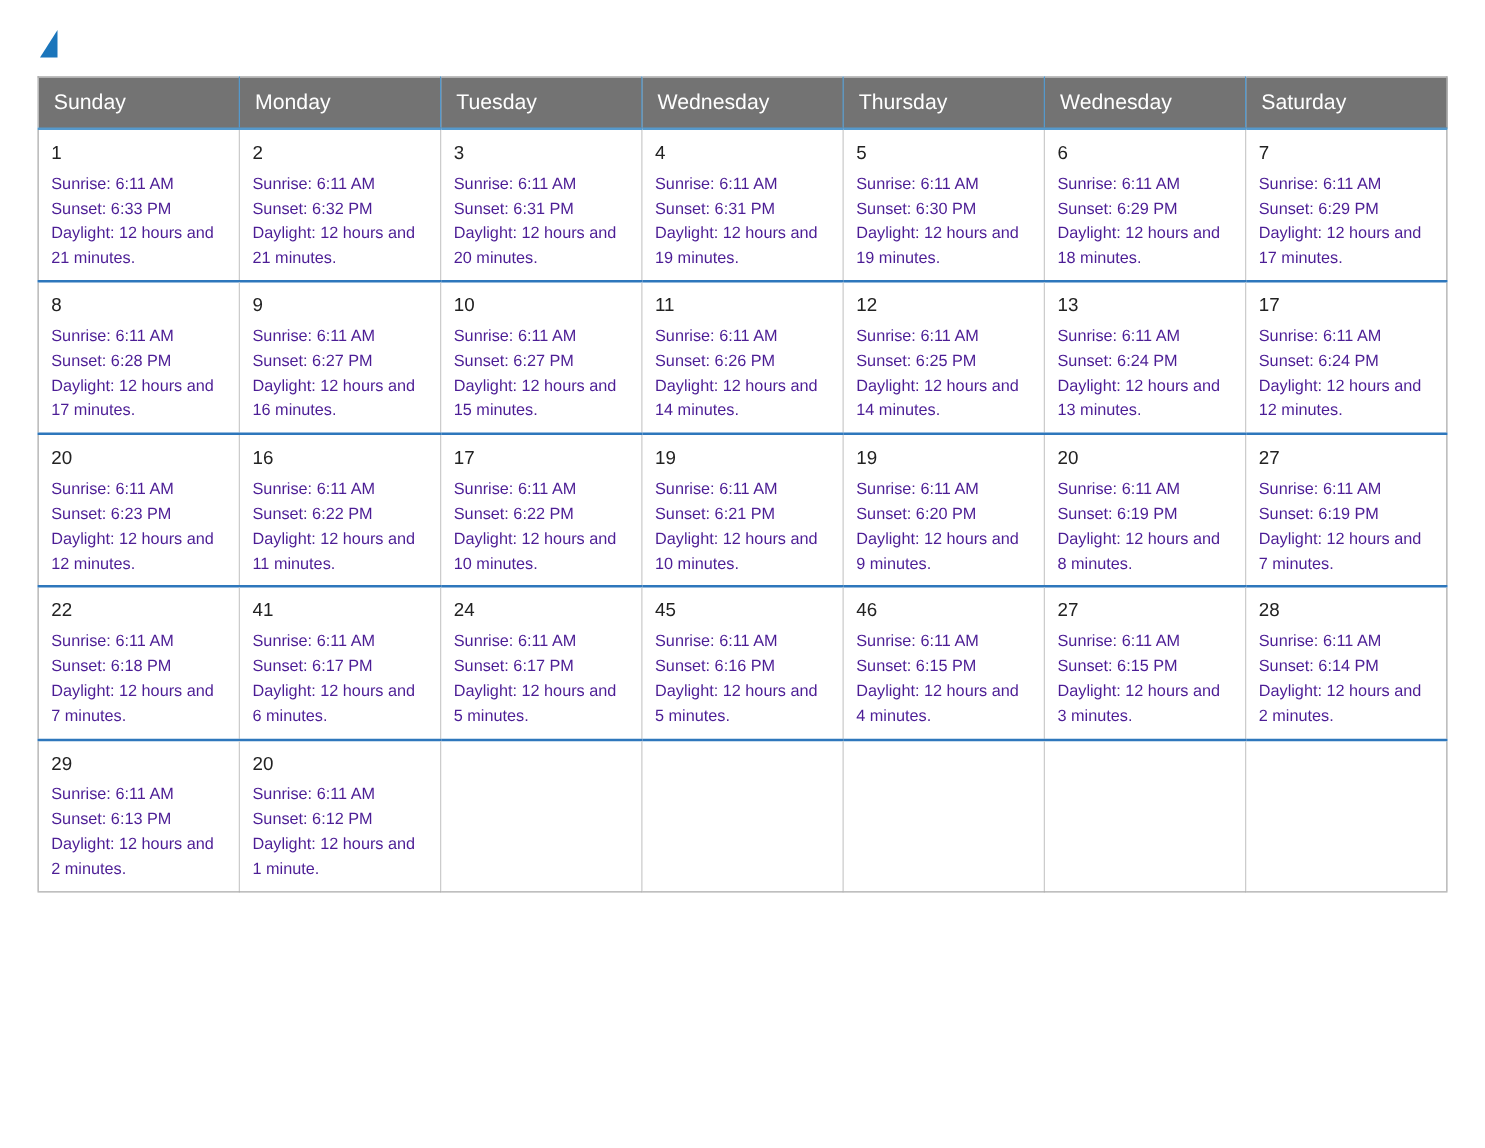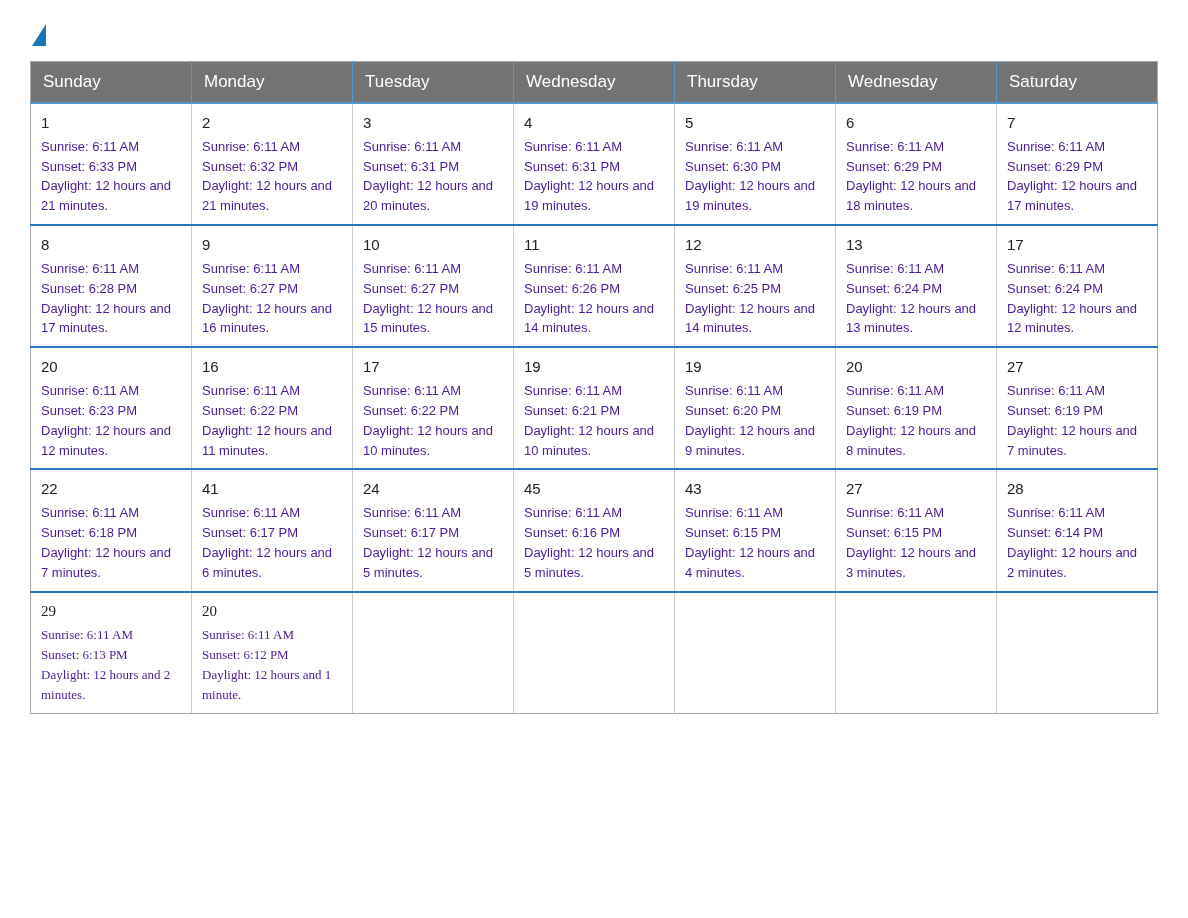--- a/index.html
+++ b/index.html
@@ -92,21 +92,20 @@
       background: #ffffff;
       font-size: 13px;
       color: #333333;
       line-height: 1.45;
     }
     .calendar tbody tr td:last-child {
       border-right: none;
     }
     .calendar tbody tr:last-child td {
       border-bottom: 1px solid #aaaaaa;
-      font-family: Liberation Serif, serif;
     }
     .day-number {
       font-size: 15px;
       font-weight: normal;
       color: #222222;
       display: block;
       margin-bottom: 3px;
     }
     .day-info {
       font-size: 13px;
@@ -172,21 +171,21 @@
         <td><span class="day-number">19</span><span class="day-info">Sunrise: 6:11 AM<br>Sunset: 6:21 PM<br>Daylight: 12 hours and 10 minutes.</span></td>
         <td><span class="day-number">19</span><span class="day-info">Sunrise: 6:11 AM<br>Sunset: 6:20 PM<br>Daylight: 12 hours and 9 minutes.</span></td>
         <td><span class="day-number">20</span><span class="day-info">Sunrise: 6:11 AM<br>Sunset: 6:19 PM<br>Daylight: 12 hours and 8 minutes.</span></td>
         <td><span class="day-number">27</span><span class="day-info">Sunrise: 6:11 AM<br>Sunset: 6:19 PM<br>Daylight: 12 hours and 7 minutes.</span></td>
       </tr>
       <tr>
         <td><span class="day-number">22</span><span class="day-info">Sunrise: 6:11 AM<br>Sunset: 6:18 PM<br>Daylight: 12 hours and 7 minutes.</span></td>
         <td><span class="day-number">41</span><span class="day-info">Sunrise: 6:11 AM<br>Sunset: 6:17 PM<br>Daylight: 12 hours and 6 minutes.</span></td>
         <td><span class="day-number">24</span><span class="day-info">Sunrise: 6:11 AM<br>Sunset: 6:17 PM<br>Daylight: 12 hours and 5 minutes.</span></td>
         <td><span class="day-number">45</span><span class="day-info">Sunrise: 6:11 AM<br>Sunset: 6:16 PM<br>Daylight: 12 hours and 5 minutes.</span></td>
-        <td><span class="day-number">43</span><span class="day-info">Sunrise: 6:11 AM<br>Sunset: 6:15 PM<br>Daylight: 12 hours and 4 minutes.</span></td>
+        <td><span class="day-number">46</span><span class="day-info">Sunrise: 6:11 AM<br>Sunset: 6:15 PM<br>Daylight: 12 hours and 4 minutes.</span></td>
         <td><span class="day-number">27</span><span class="day-info">Sunrise: 6:11 AM<br>Sunset: 6:15 PM<br>Daylight: 12 hours and 3 minutes.</span></td>
         <td><span class="day-number">28</span><span class="day-info">Sunrise: 6:11 AM<br>Sunset: 6:14 PM<br>Daylight: 12 hours and 2 minutes.</span></td>
       </tr>
       <tr>
         <td><span class="day-number">29</span><span class="day-info">Sunrise: 6:11 AM<br>Sunset: 6:13 PM<br>Daylight: 12 hours and 2 minutes.</span></td>
         <td><span class="day-number">20</span><span class="day-info">Sunrise: 6:11 AM<br>Sunset: 6:12 PM<br>Daylight: 12 hours and 1 minute.</span></td>
         <td class="empty-cell"></td>
         <td class="empty-cell"></td>
         <td class="empty-cell"></td>
         <td class="empty-cell"></td>

